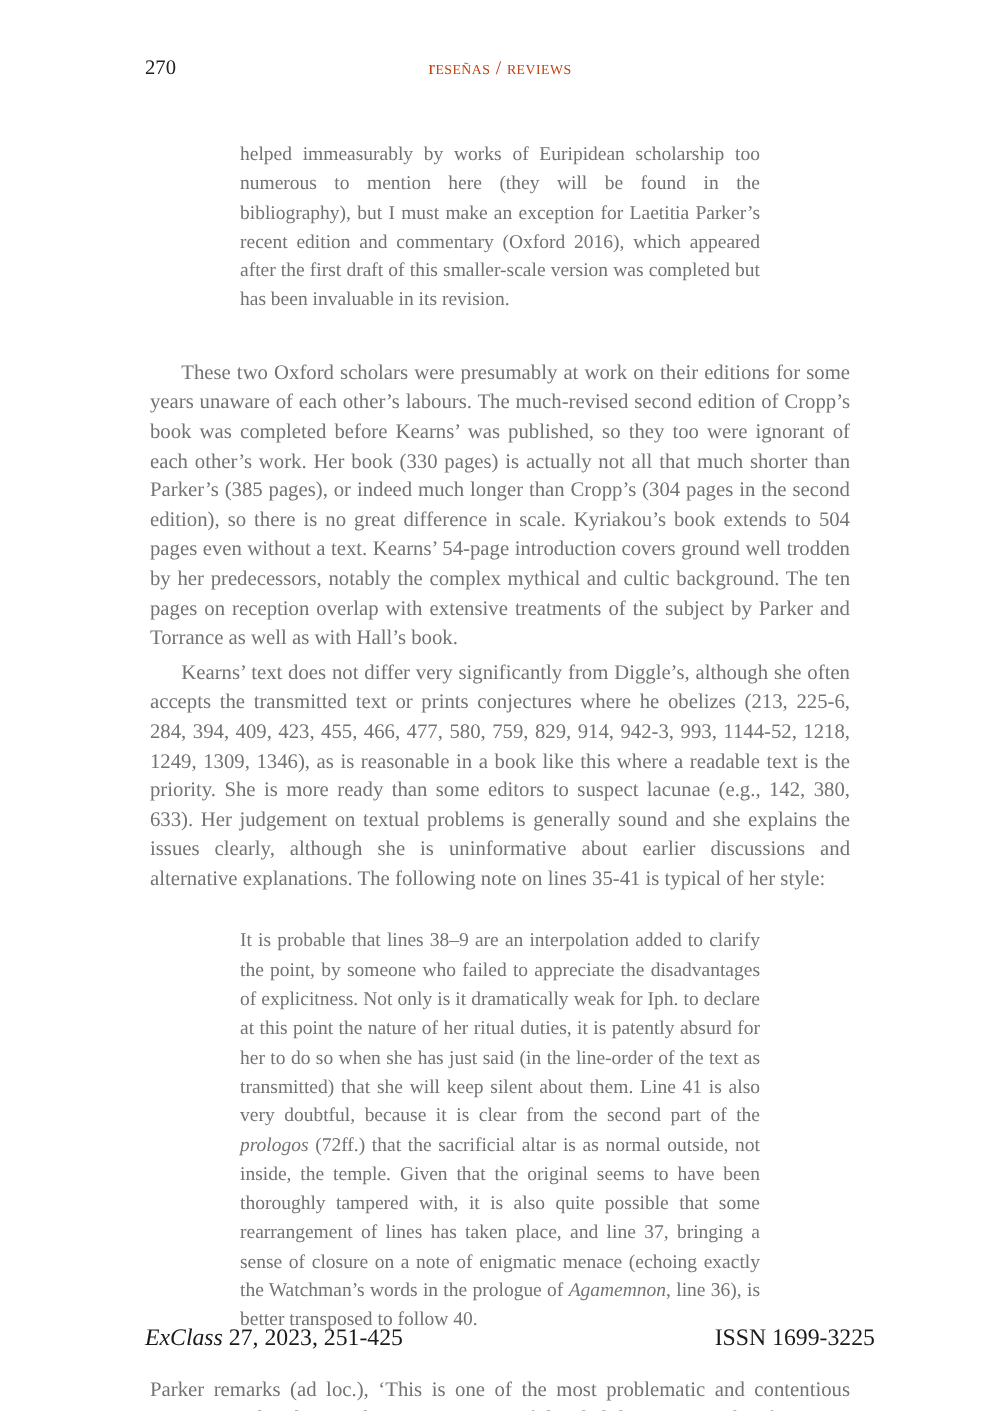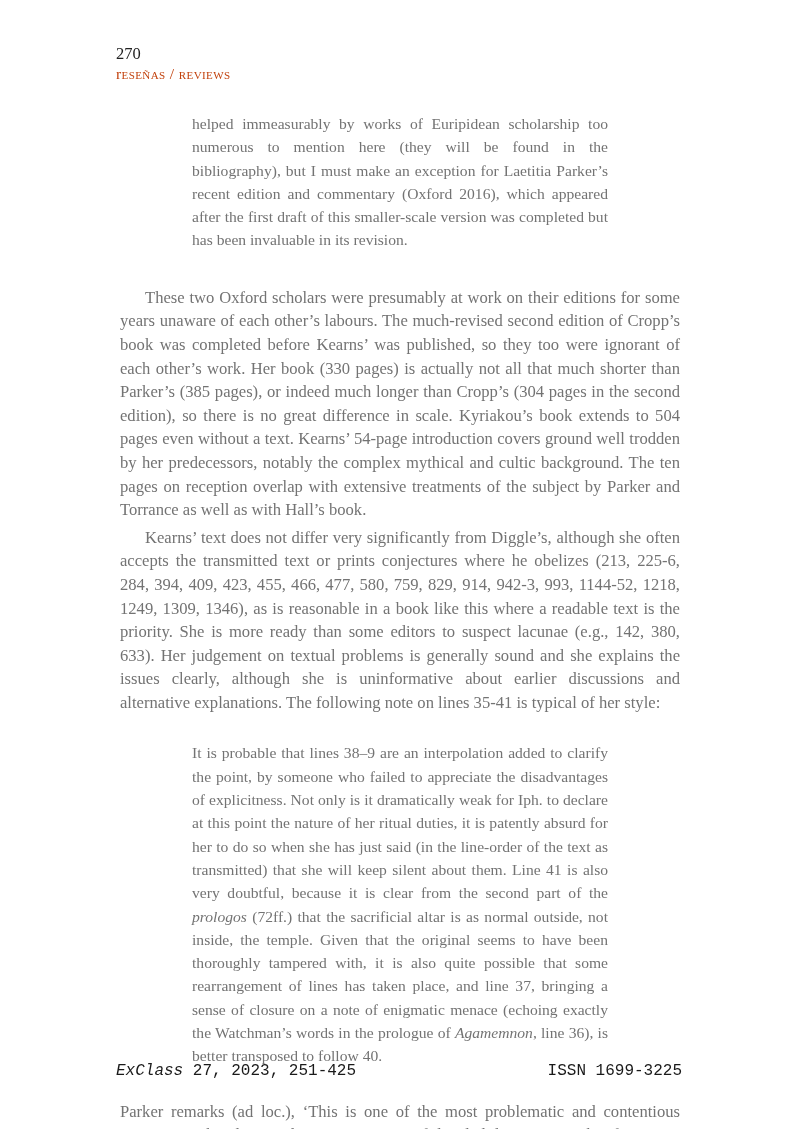--- a/index.html
+++ b/index.html
@@ -24,21 +24,20 @@
 
   
   .running-head {
     position: absolute;
     left: 116px;
     right: 116px;
     top: 44px;
     height: 24px;
     display: flex;
     align-items: baseline;
-    flex-direction: column;
   }
   .folio {
     font-size: 16.5px;
     line-height: 20px;
     color: #222;
     width: 120px;
     flex: none;
   }
   .head-title {
     flex: 1;
@@ -89,29 +88,28 @@
   .gap-after-quote { height: 26px; }
   .gap-before-quote { height: 19px; }
   .gap-after-quote2 { height: 24px; }
 
   i, em { font-style: italic; }
 
   
   .footer {
     position: absolute;
     left: 116px;
-    right: 118px;
+    right: 100px;
     bottom: 48px;
     display: flex;
     justify-content: space-between;
     align-items: baseline;
-    font-size: 16px;
+    font-size: 19px;
     line-height: 20px;
     color: #1a1a1a;
-    font-family: Liberation Mono, monospace;
   }
   .footer-right { }
 </style>
 </head>
 <body>
 
 <div class="page">
 
   <div class="running-head">
     <div class="folio">270</div>

